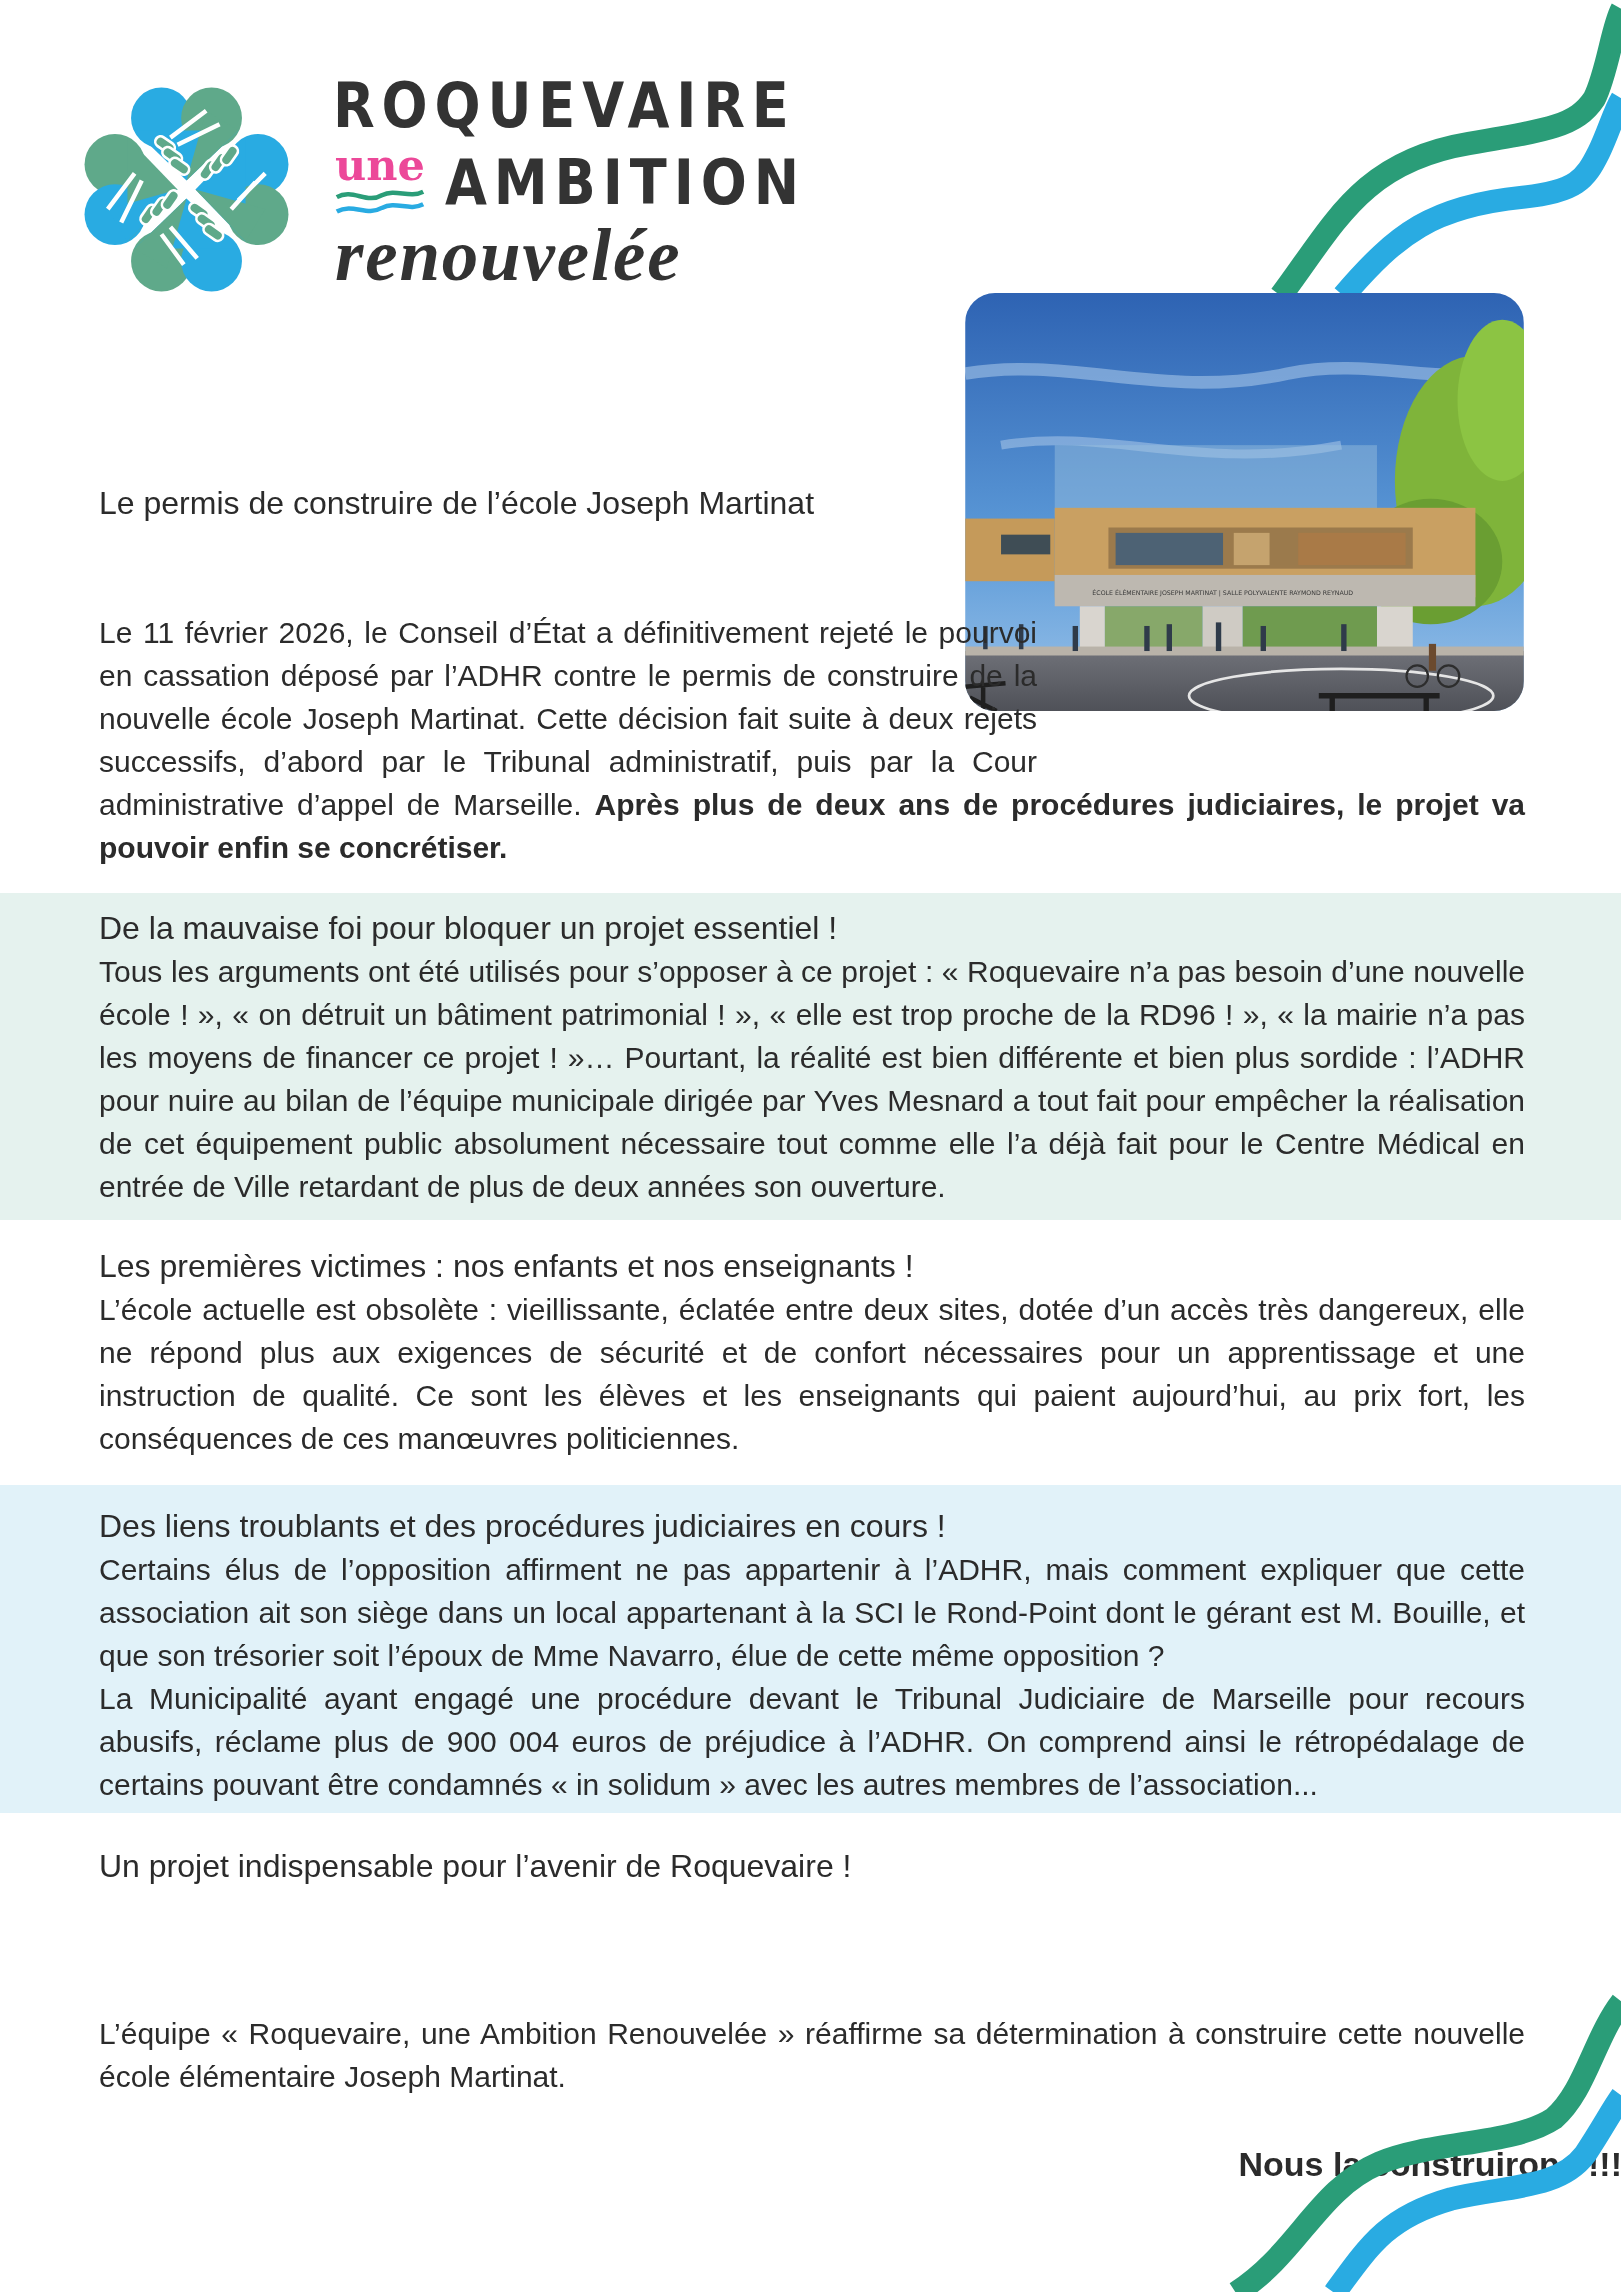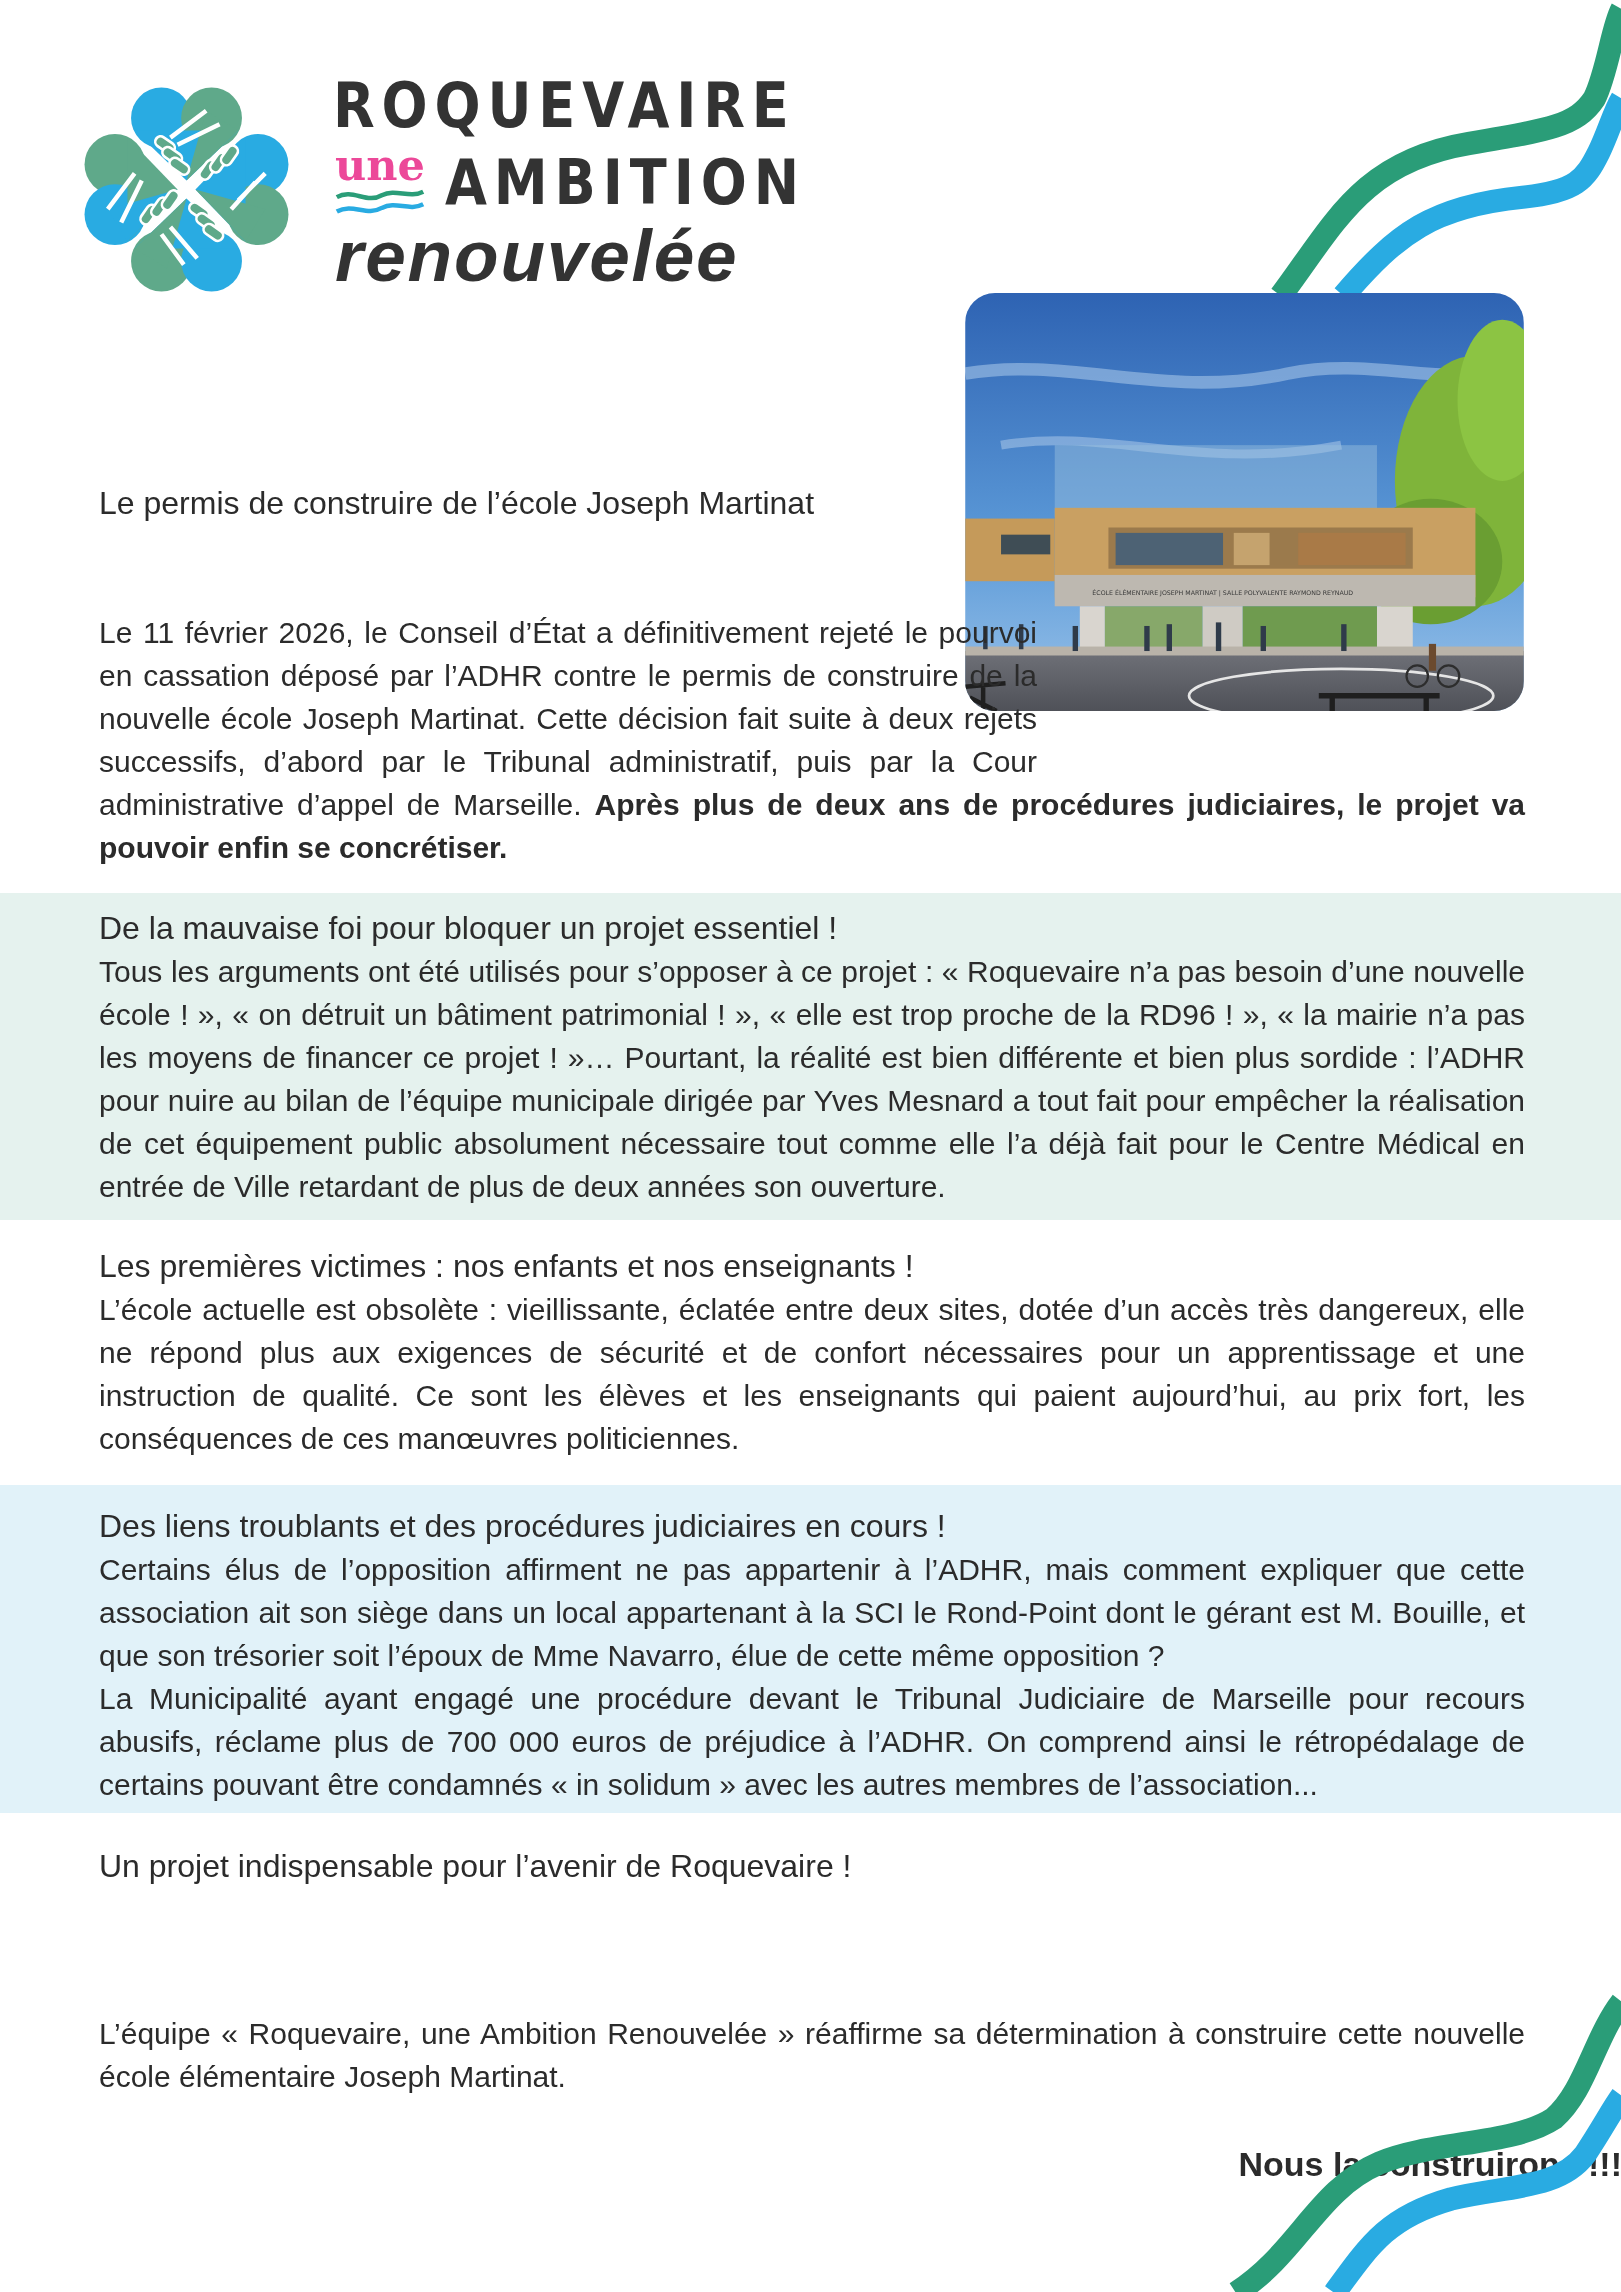--- a/index.html
+++ b/index.html
@@ -9,21 +9,21 @@
 
   
   .logo-mark { left: 72px; top: 75px; width: 229px; height: 229px; }
   .brand-line1 { left: 333px; top: 70px; font-family: "DejaVu Sans", sans-serif; font-weight: bold;
                  font-size: 63px; letter-spacing: 8px; color: #333333; line-height: 72px; transform: scaleX(0.86); transform-origin: left; }
   .brand-une { left: 335px; top: 143px; font-family: "DejaVu Serif", serif; font-weight: bold;
                font-size: 43px; color: #ec4899; line-height: 45px; }
   .brand-waves { left: 335px; top: 188px; width: 90px; height: 29px; }
   .brand-line2 { left: 445px; top: 147px; font-family: "DejaVu Sans", sans-serif; font-weight: bold;
                  font-size: 63px; letter-spacing: 8px; color: #333333; line-height: 72px; transform: scaleX(0.86); transform-origin: left; }
-  .brand-line3 { left: 335px; top: 211px; font-family: Liberation Sans, sans-serif; font-style: italic; font-weight: bold;
+  .brand-line3 { left: 335px; top: 211px; font-family: Liberation Serif, serif; font-style: italic; font-weight: bold;
                  font-size: 73px; color: #333333; line-height: 90px; letter-spacing: 1.8px; }
 
   .wave-top { left: 1227px; top: 0; width: 395px; height: 296px; }
   .wave-bottom { left: 1218px; top: 1984px; width: 404px; height: 309px; }
 
   .photo { left: 965px; top: 293px; width: 559px; height: 418px; border-radius: 30px; overflow: hidden; }
 
   
   .h { font-family: "Liberation Sans", sans-serif; font-weight: normal; font-size: 32px; color: #2b2b2b; line-height: 43px; margin: 0; }
   .p { font-family: "Liberation Sans", sans-serif; font-size: 30px; color: #2b2b2b; line-height: 43px; margin: 0; text-align: justify; }
@@ -197,21 +197,21 @@
 
 <div class="abs section s3">
   <p class="h">Les premières victimes : nos enfants et nos enseignants !</p>
   <p class="p">L’école actuelle est obsolète : vieillissante, éclatée entre deux sites, dotée d’un accès très dangereux, elle ne répond plus aux exigences de sécurité et de confort nécessaires pour un apprentissage et une instruction de qualité. Ce sont les élèves et les enseignants qui paient aujourd’hui, au prix fort, les conséquences de ces manœuvres politiciennes.</p>
 </div>
 
 <div class="abs band-blue"></div>
 <div class="abs section s4">
   <p class="h">Des liens troublants et des procédures judiciaires en cours !</p>
   <p class="p">Certains élus de l’opposition affirment ne pas appartenir à l’ADHR, mais comment expliquer que cette association ait son siège dans un local appartenant à la SCI le Rond-Point dont le gérant est M. Bouille, et que son trésorier soit l’époux de Mme Navarro, élue de cette même opposition ?</p>
-  <p class="p">La Municipalité ayant engagé une procédure devant le Tribunal Judiciaire de Marseille pour recours abusifs, réclame plus de 700 000 euros de préjudice à l’ADHR. On comprend ainsi le rétropédalage de certains pouvant être condamnés « in solidum » avec les autres membres de l’association...</p>
+  <p class="p">La Municipalité ayant engagé une procédure devant le Tribunal Judiciaire de Marseille pour recours abusifs, réclame plus de 900 004 euros de préjudice à l’ADHR. On comprend ainsi le rétropédalage de certains pouvant être condamnés « in solidum » avec les autres membres de l’association...</p>
 </div>
 
 <div class="abs section s5">
   <p class="h">Un projet indispensable pour l’avenir de Roquevaire !</p>
 </div>
 
 <div class="abs section s6">
   <p class="p">L’équipe « Roquevaire, une Ambition Renouvelée » réaffirme sa détermination à construire cette nouvelle école élémentaire Joseph Martinat.</p>
 </div>
 

